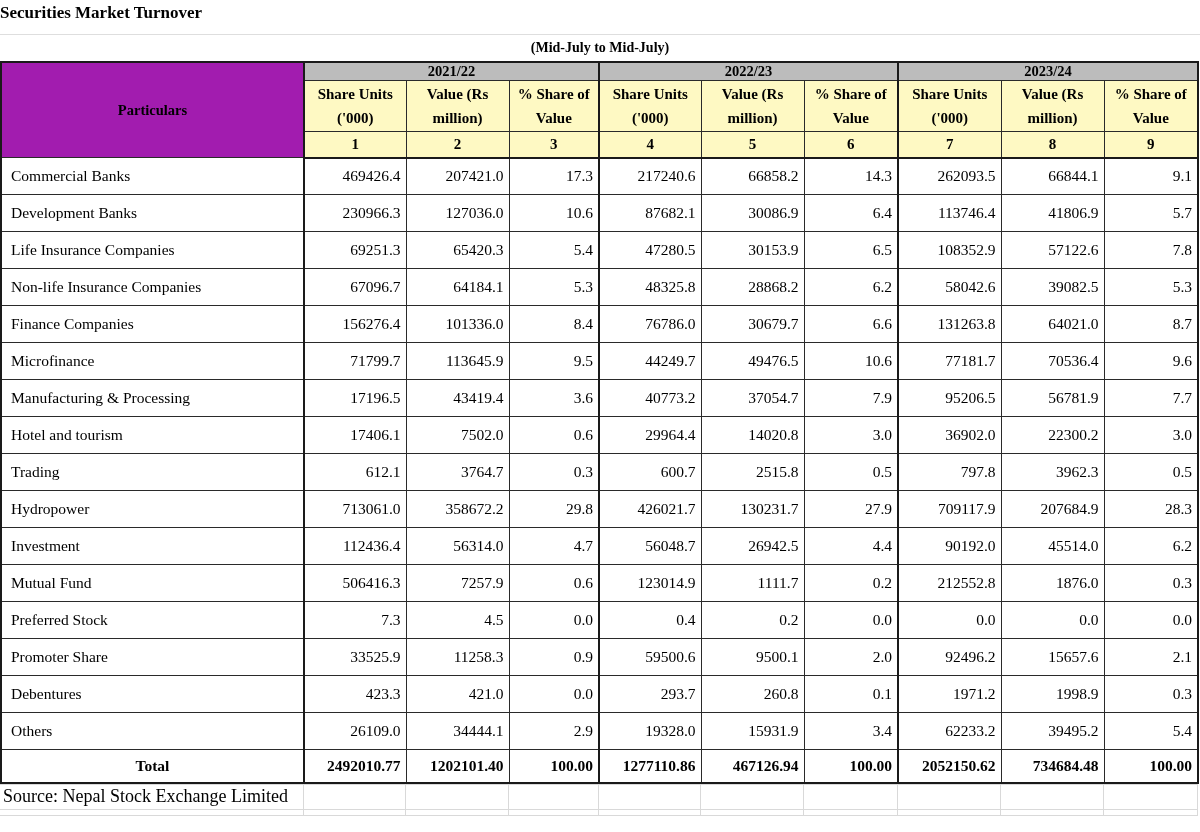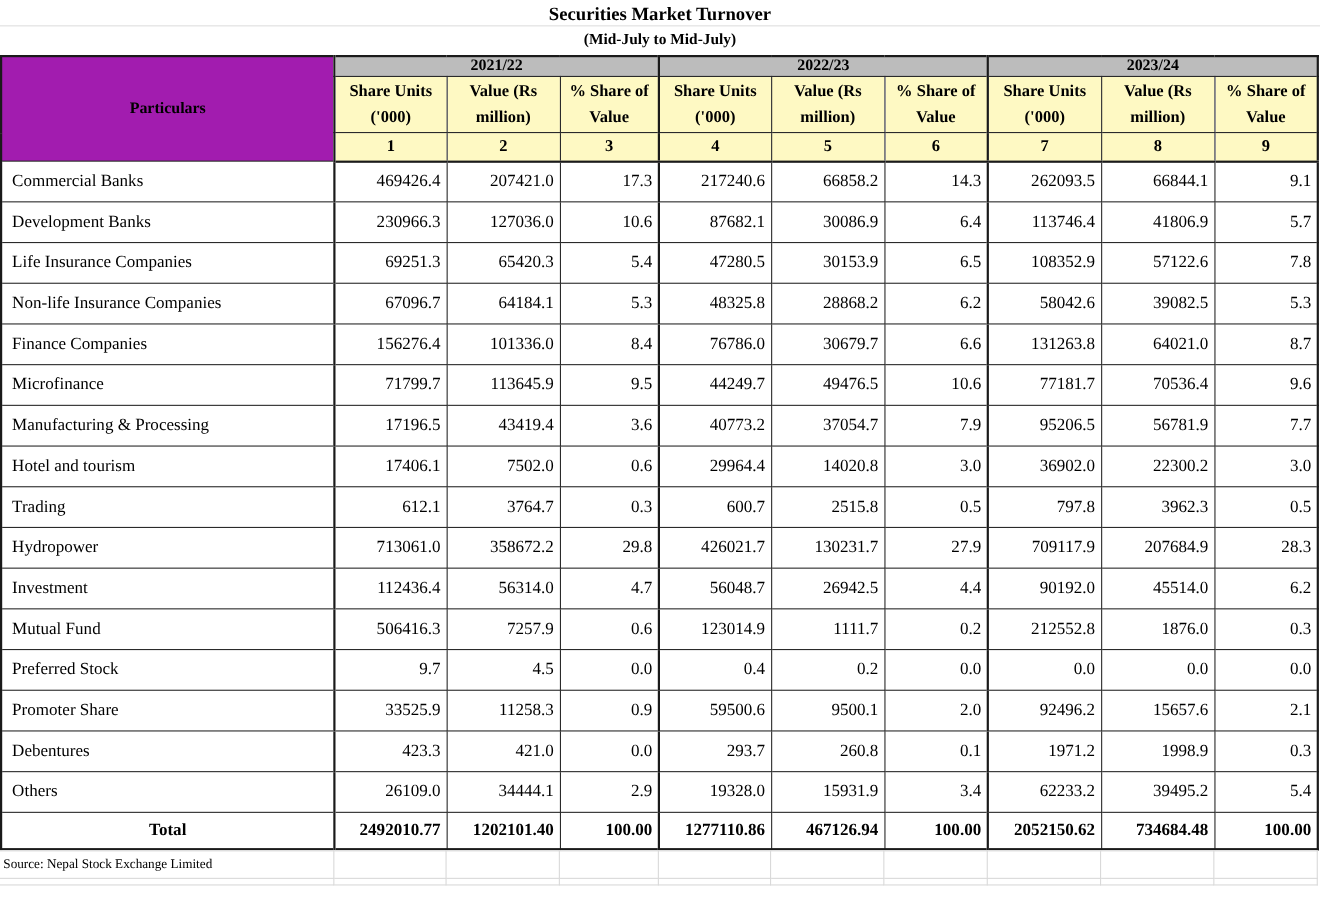--- a/index.html
+++ b/index.html
@@ -5,22 +5,22 @@
   * { box-sizing: border-box; }
   html, body { margin: 0; padding: 0; }
   body {
     width: 1200px; height: 832px;
     background: #ffffff;
     font-family: "Liberation Serif", serif;
     color: #000;
     overflow: hidden;
   }
   .title {
-    height: 24px; line-height: 26px;
-    text-align: center; font-weight: bold; font-size: 17px;
+    height: 35px; line-height: 26px;
+    text-align: left; font-weight: bold; font-size: 17px;
     border-bottom: 1px solid #dedede;
   }
   .subtitle {
     height: 26px; line-height: 25px;
     text-align: center; font-weight: bold; font-size: 14px;
   }
   table {
     border-collapse: collapse;
     table-layout: fixed;
     width: 1197px;
@@ -49,21 +49,21 @@
   td.lbl { text-align: left; padding-left: 9px; border-right: 2px solid #1a1a1a; }
   td.num { text-align: right; padding-right: 5px; }
   .grp { border-left: 2px solid #1a1a1a !important; }
   tr.total-row td { font-weight: bold; height: 33px; }
   tr.total-row td.lbl { text-align: center; padding-left: 0; }
   .tail-table td {
     border: 1px solid #d9d9d9;
     background: #fff; padding: 0;
   }
   .tail-table td:first-child { border-left: none; }
-  .tail-table .source-row td { height: 25px; font-size: 12px; }
+  .tail-table .source-row td { height: 25px; font-size: 18px; }
   .tail-table .source-row td.src { text-align: left; padding-left: 3px; white-space: nowrap; overflow: visible; }
   .tail-table .sliver-row td { height: 6px; }
 </style>
 </head>
 <body>
 
 <div class="title">Securities Market Turnover</div>
 <div class="subtitle">(Mid-July to Mid-July)</div>
 
 <table class="main-table">
@@ -249,21 +249,21 @@
         <td class="num">0.6</td>
         <td class="num grp">123014.9</td>
         <td class="num">1111.7</td>
         <td class="num">0.2</td>
         <td class="num grp">212552.8</td>
         <td class="num">1876.0</td>
         <td class="num">0.3</td>
       </tr>
       <tr>
         <td class="lbl">Preferred Stock</td>
-        <td class="num grp">9.7</td>
+        <td class="num grp">7.3</td>
         <td class="num">4.5</td>
         <td class="num">0.0</td>
         <td class="num grp">0.4</td>
         <td class="num">0.2</td>
         <td class="num">0.0</td>
         <td class="num grp">0.0</td>
         <td class="num">0.0</td>
         <td class="num">0.0</td>
       </tr>
       <tr>

